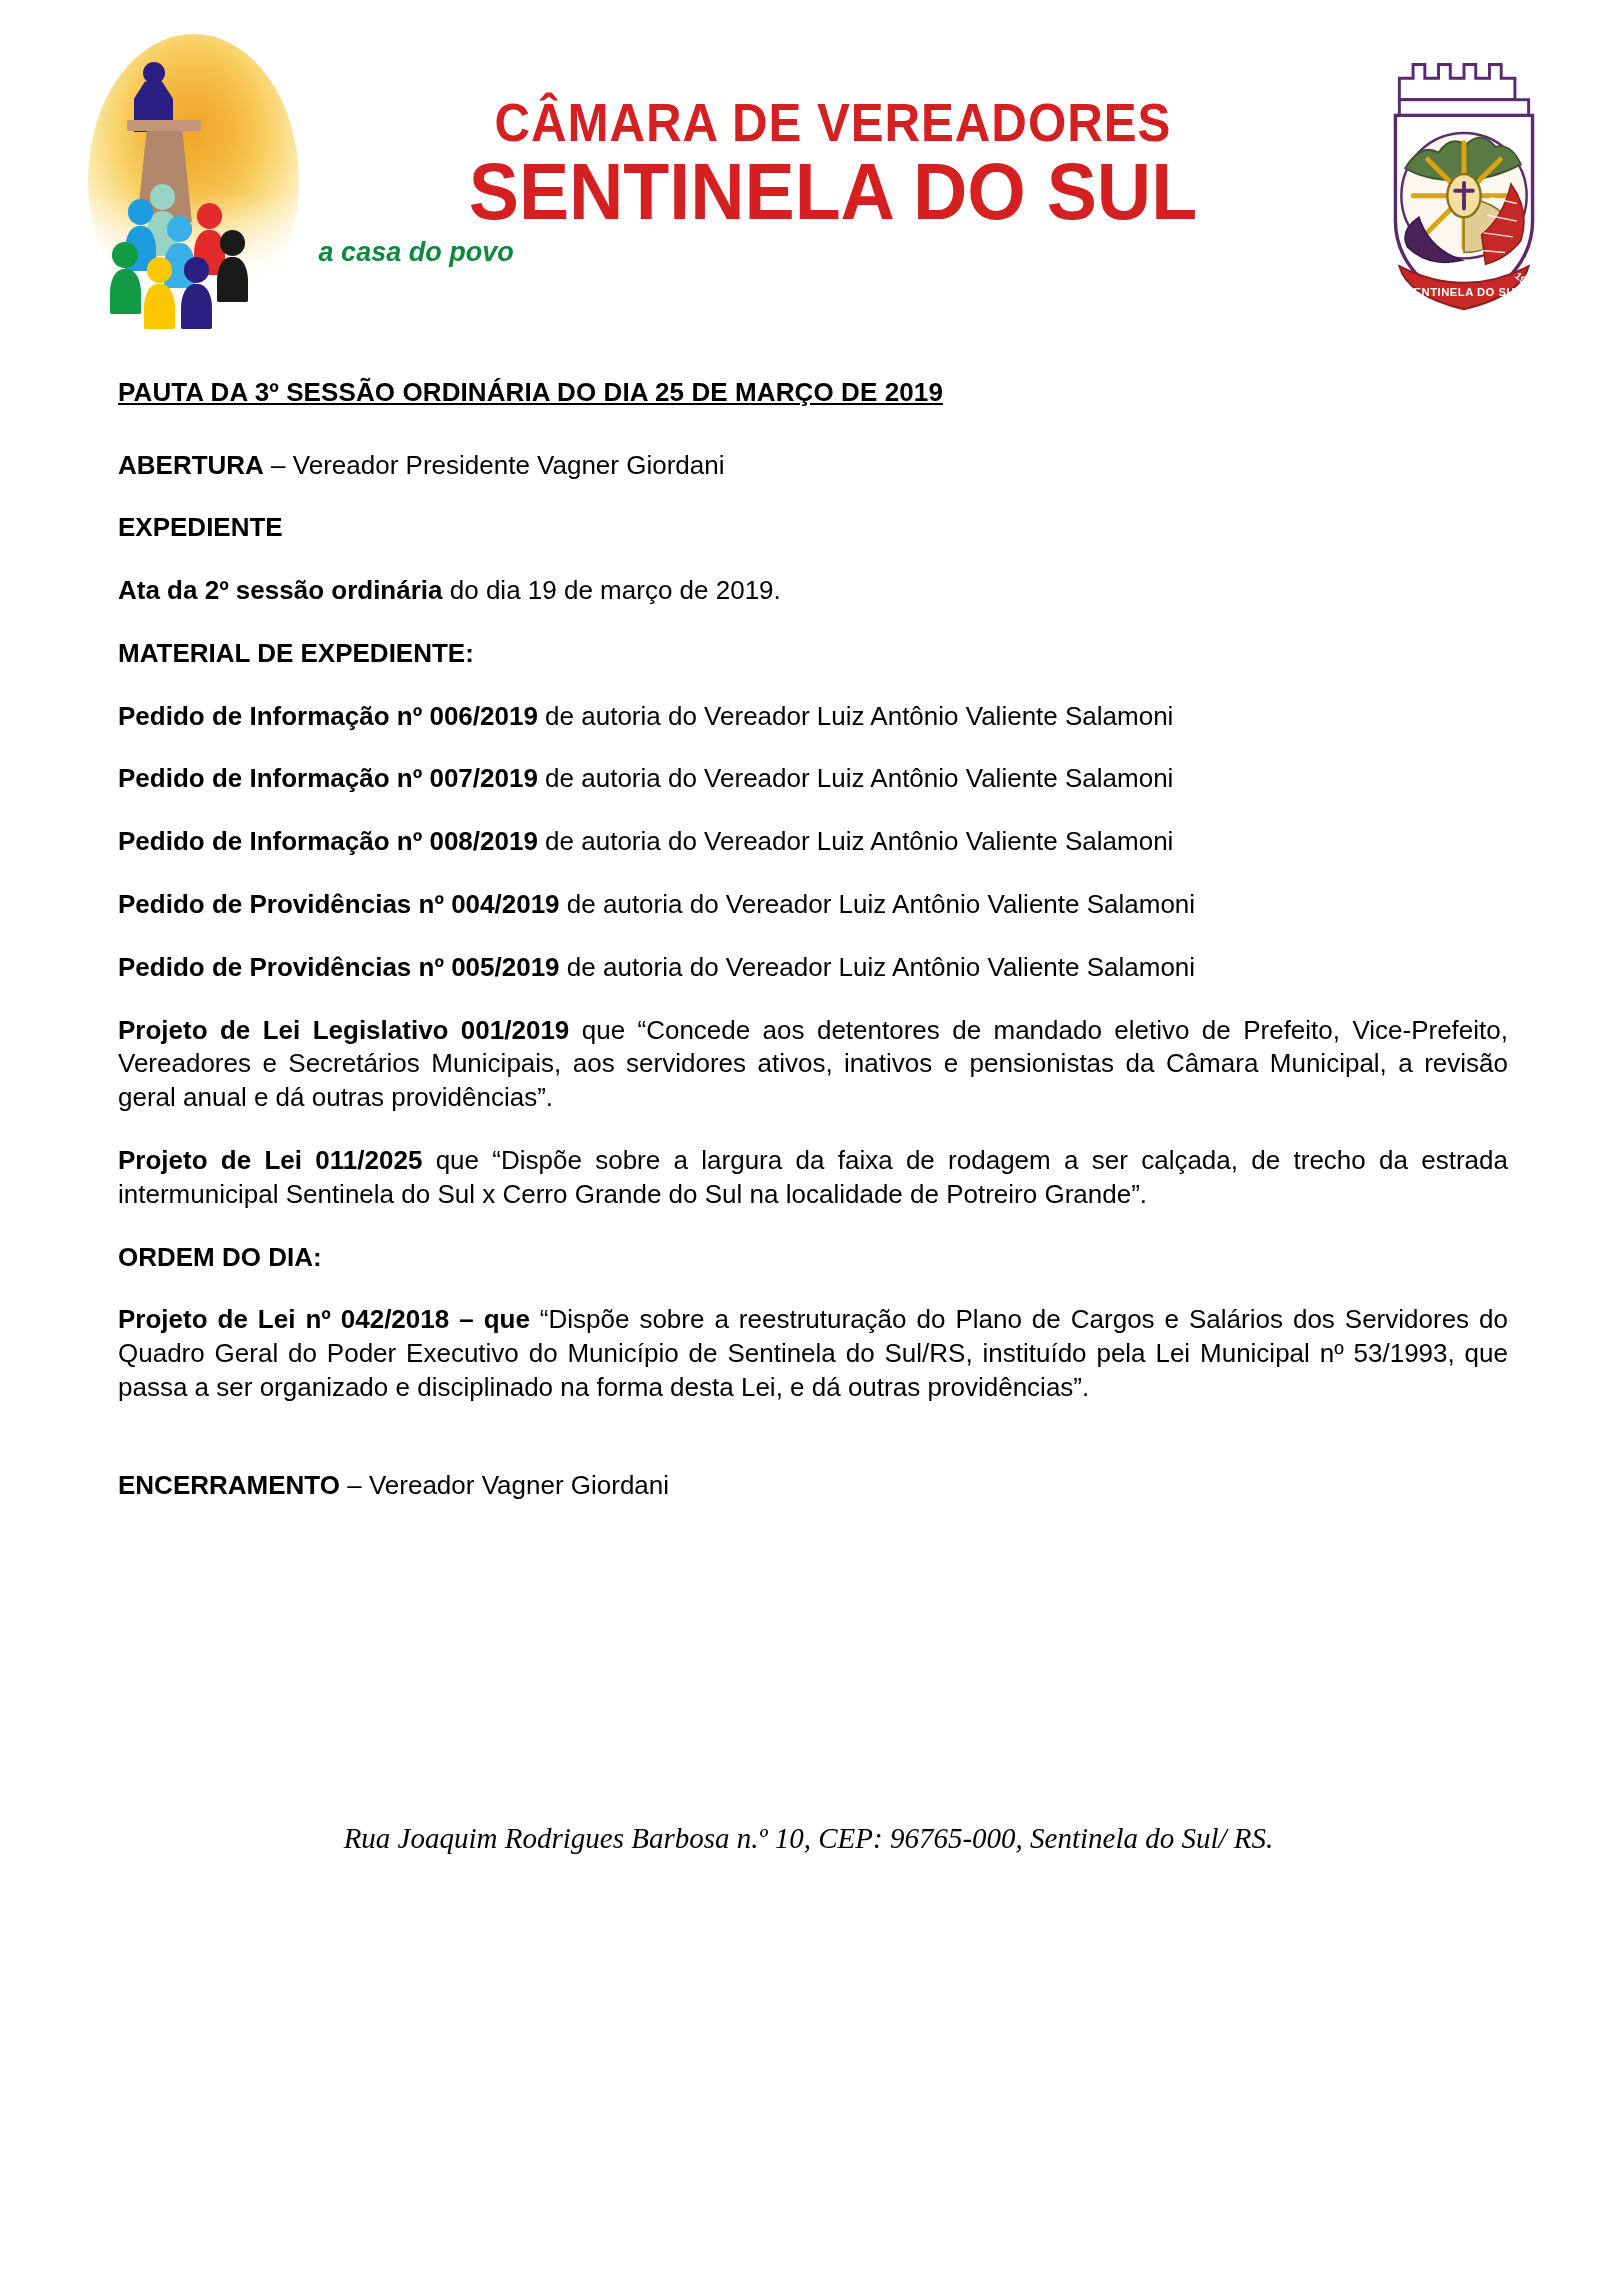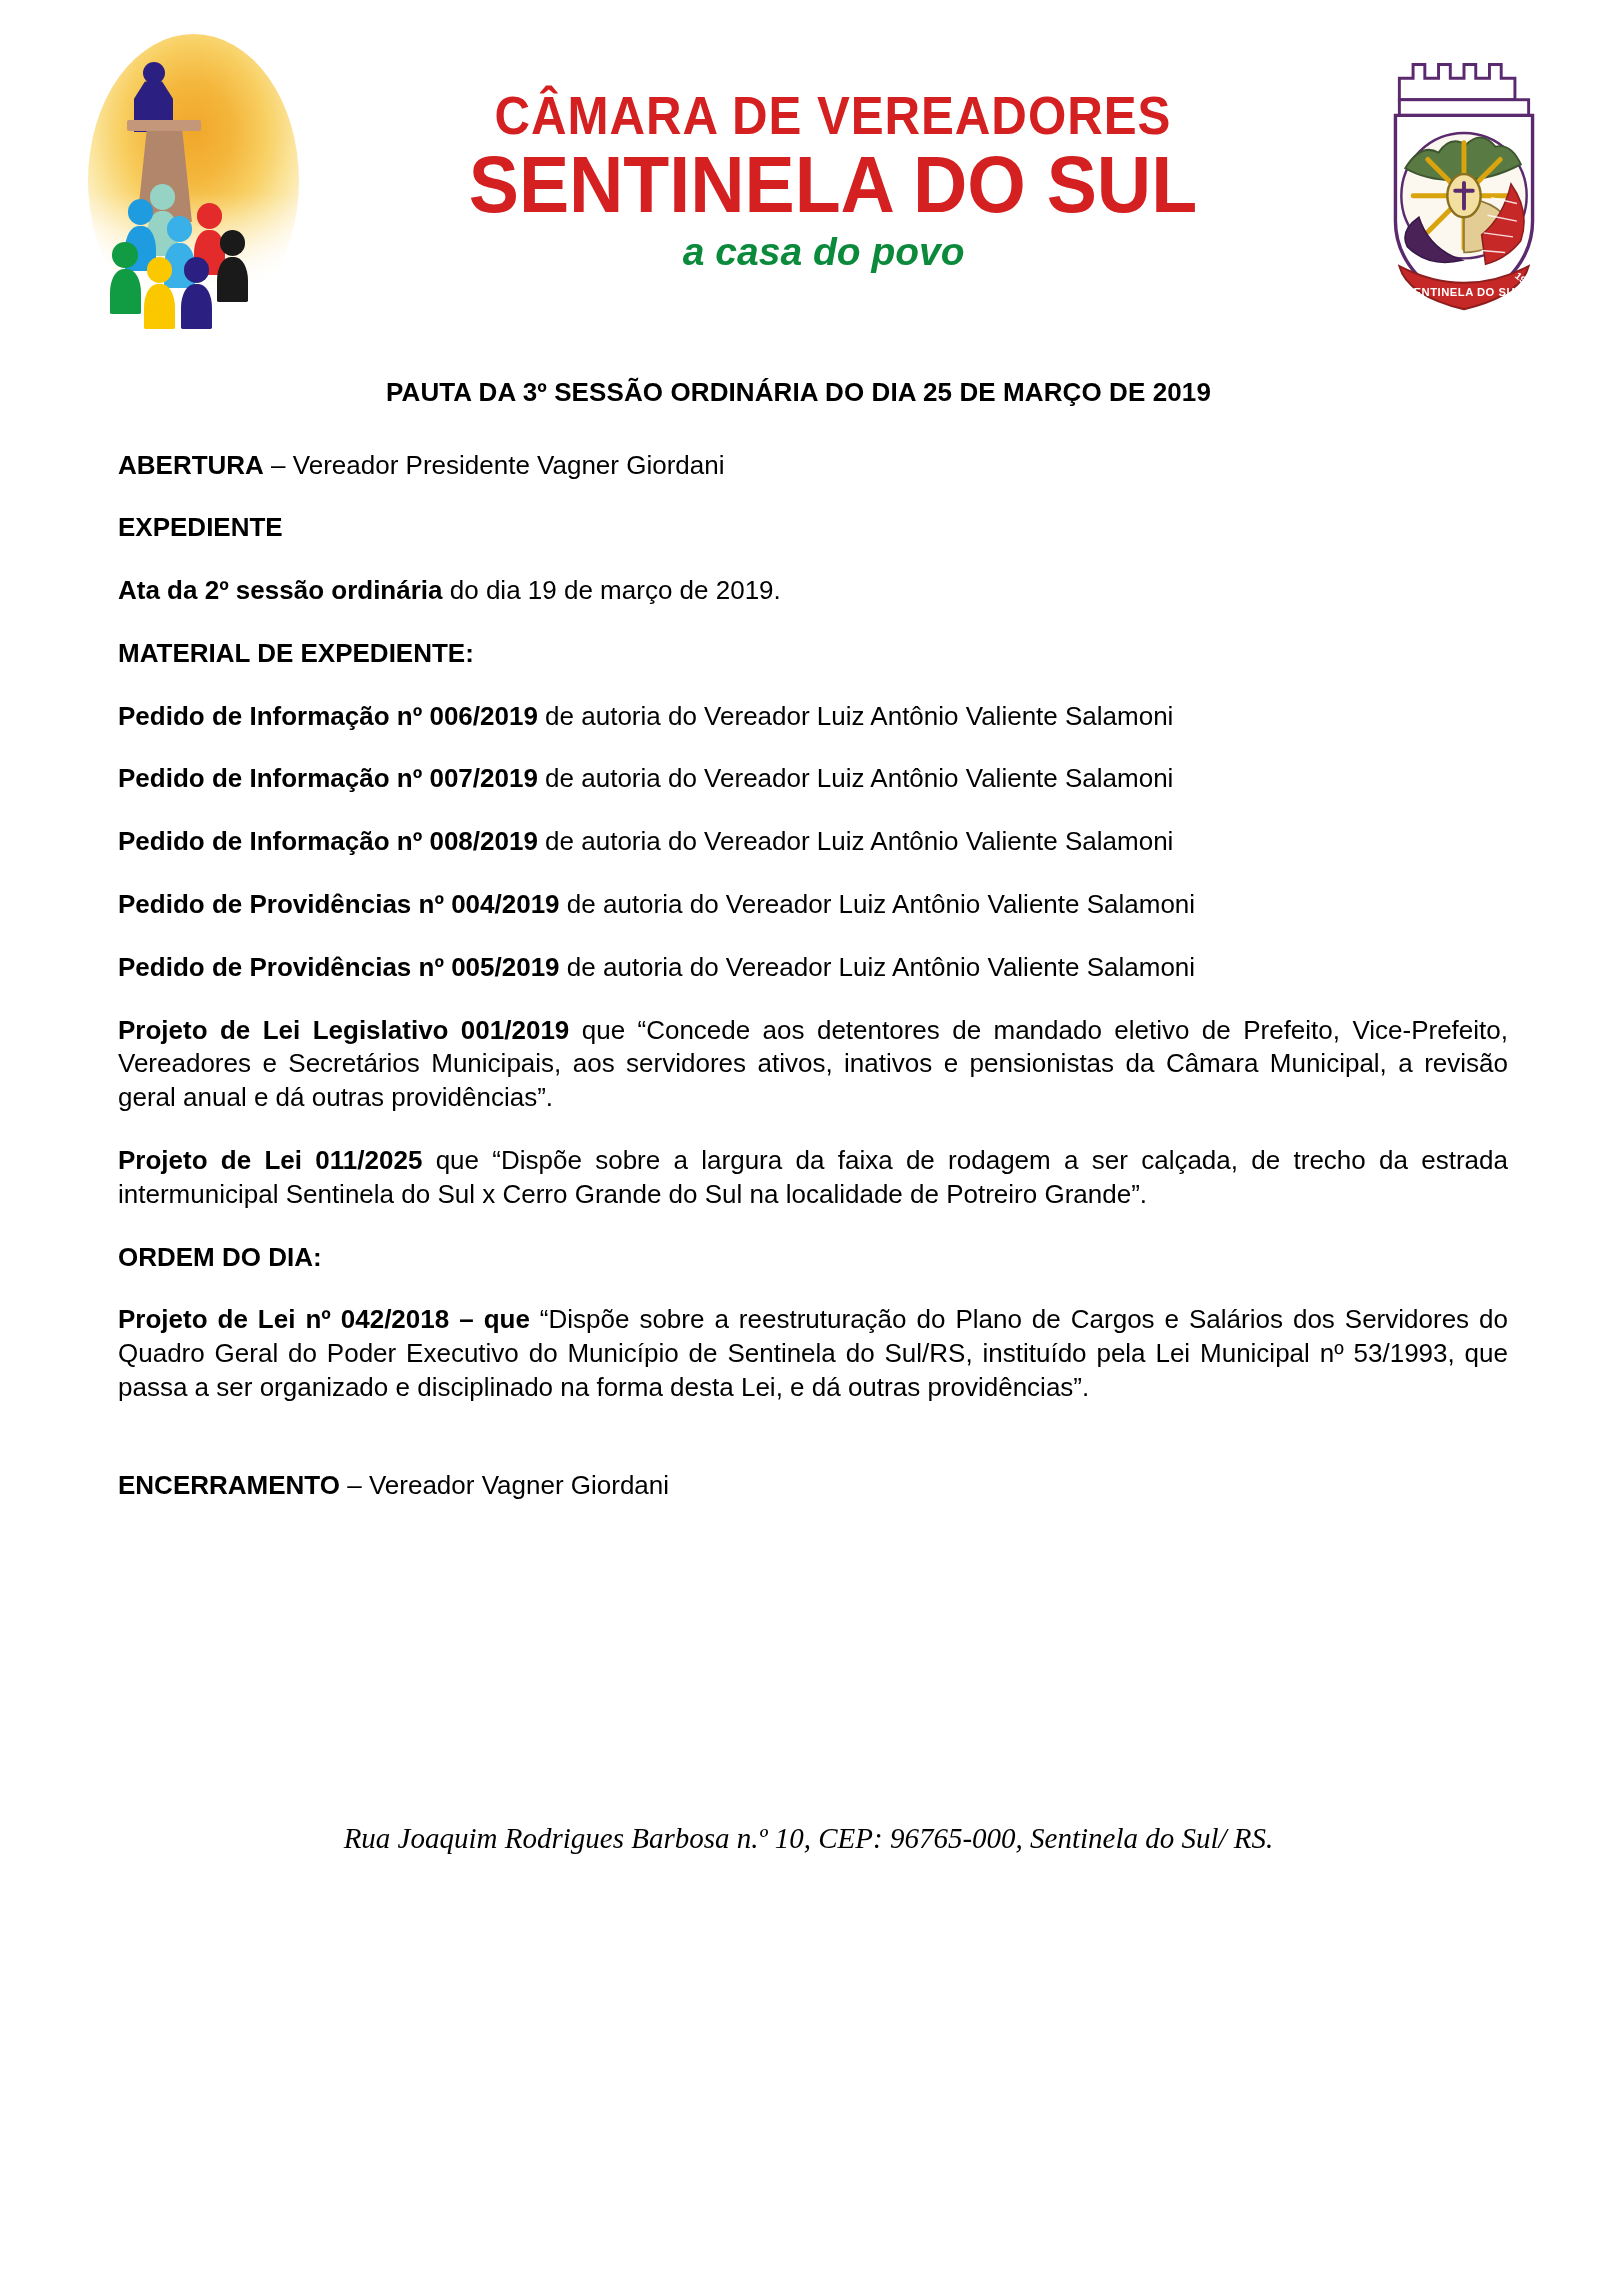--- a/index.html
+++ b/index.html
@@ -138,50 +138,50 @@
     color: #d42020;
     line-height: 1.0;
     margin-top: 2px;
     transform: scaleX(0.94);
     white-space: nowrap;
   }
   .wm-line3 {
     font-family: "Liberation Sans Narrow", "Liberation Sans", sans-serif;
     font-weight: 700;
     font-style: italic;
-    font-size: 39px;
+    font-size: 27px;
     color: #0b8a3c;
     line-height: 1.1;
     margin-top: 5.9px;
-    text-align: center;
+    text-align: left;
     padding-right: 17.6px;
     white-space: nowrap;
   }
 
   
   .coat {
     position: relative;
     width: 196px;
     height: 284px;
     flex: 0 0 auto;
   }
   .coat svg { display: block; width: 100%; height: 100%; }
 
   
   .doc {
     padding: 0 113px 0 118px;
     box-sizing: border-box;
   }
   .doc-title {
-    text-align: center;
     font-weight: 700;
     font-size: 26px;
     letter-spacing: 0.1px;
     margin: 23.5px 0 0 0;
     padding-right: 29px;
+    text-decoration: underline;
   }
   p.para {
     font-size: 26px;
     line-height: 1.30;
     margin: 29px 0 0 0;
     text-align: justify;
   }
   p.para.first { margin-top: 41px; }
   p.para.head-only { text-align: left; }
   p.para b { font-weight: 700; margin-top: 24px; }

